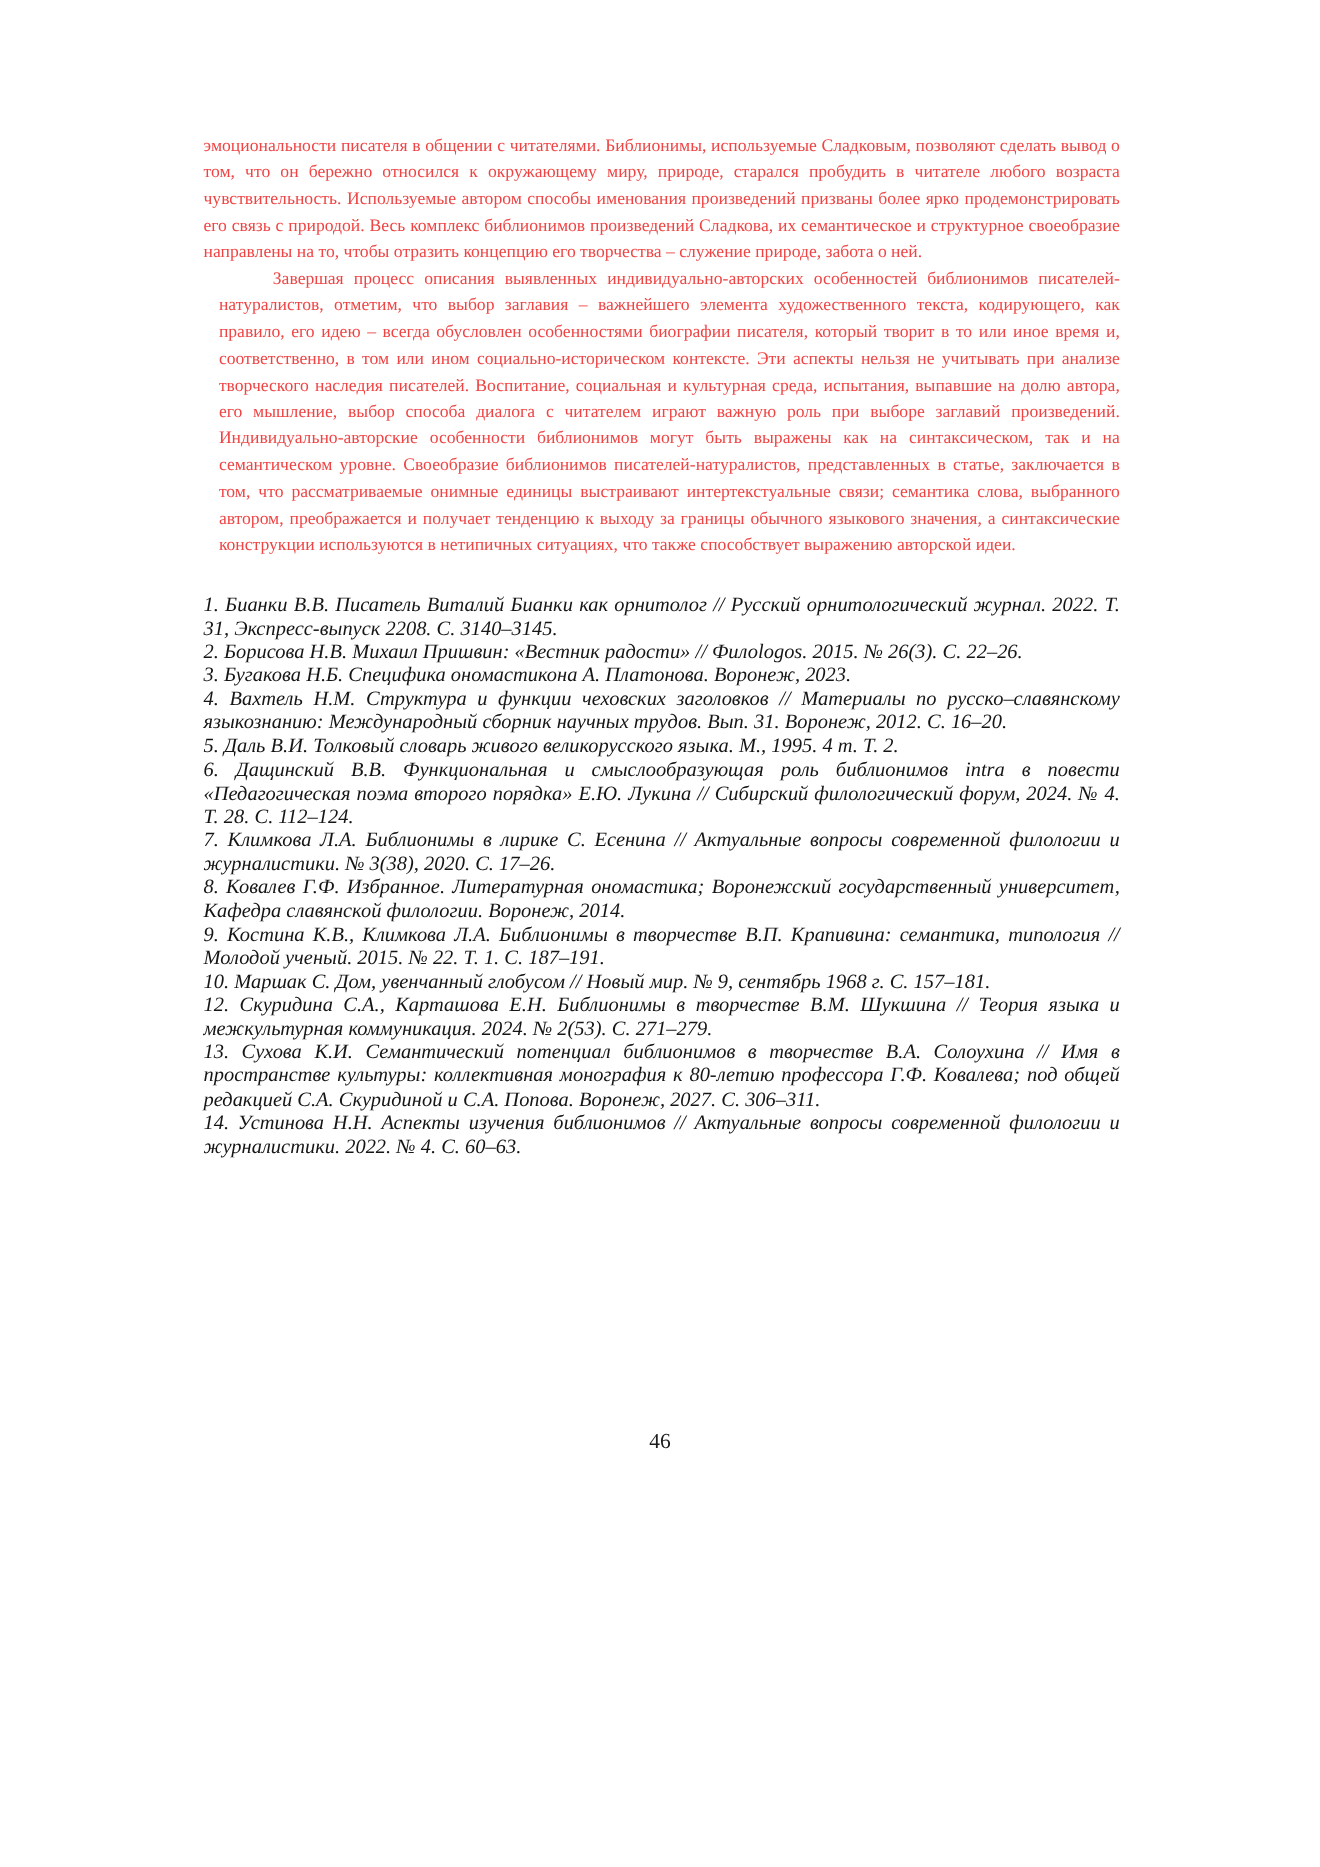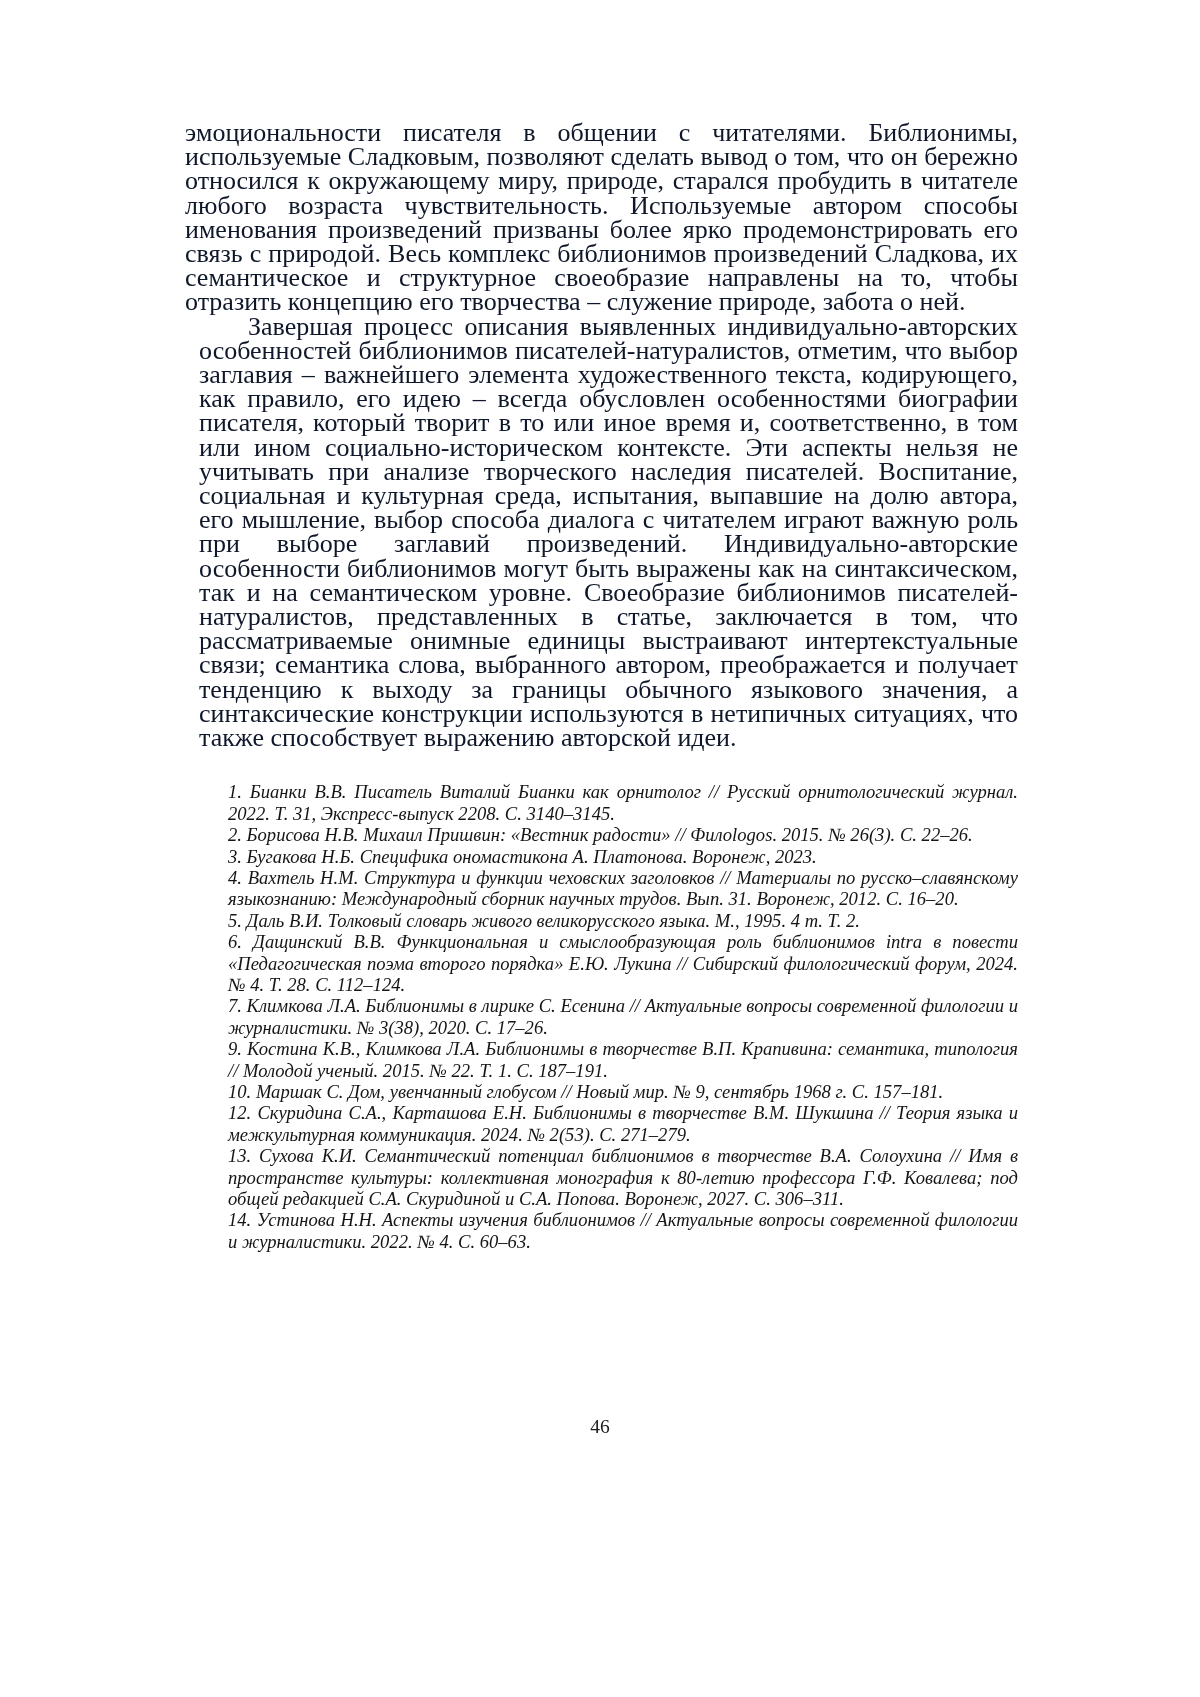--- a/index.html
+++ b/index.html
@@ -18,43 +18,43 @@
   }
   .content {
     position: absolute;
     left: 185px;
     top: 121px;
     width: 833px;
   }
   .body-par {
     margin: 0;
     font-family: "Liberation Serif", serif;
-    font-size: 26px;
+    font-size: 16px;
     line-height: 24.2px;
     text-align: justify;
     text-align-last: left;
     text-justify: inter-word;
-    color: #0f172a;
+    color: #ef4444;
   }
   .body-par.indent { text-indent: 49px; margin-left: 14px; }
-  .refs { margin-top: 31px; margin-left: 43px; }
+  .refs { margin-top: 31px; }
   .ref {
     margin: 0;
     font-family: "Liberation Serif", serif;
     font-style: italic;
     font-size: 18.6px;
     line-height: 21.4px;
     text-align: justify;
     text-align-last: left;
     text-justify: inter-word;
     color: #151515;
   }
   .pagenum {
     position: absolute;
-    top: 1416px;
+    top: 1300px;
     left: 0;
     width: 100%;
     text-align: center;
     font-family: "Liberation Serif", serif;
     font-size: 19.5px;
     color: #1c1c1c;
   }
 </style>
 </head>
 <body>
@@ -67,20 +67,21 @@
     <p class="body-par indent">Завершая процесс описания выявленных индивидуально-авторских особенностей библионимов писателей-натуралистов, отметим, что выбор заглавия – важнейшего элемента художественного текста, кодирующего, как правило, его идею – всегда обусловлен особенностями биографии писателя, который творит в то или иное время и, соответственно, в том или ином социально-историческом контексте. Эти аспекты нельзя не учитывать при анализе творческого наследия писателей. Воспитание, социальная и культурная среда, испытания, выпавшие на долю автора, его мышление, выбор способа диалога с читателем играют важную роль при выборе заглавий произведений. Индивидуально-авторские особенности библионимов могут быть выражены как на синтаксическом, так и на семантическом уровне. Своеобразие библионимов писателей-натуралистов, представленных в статье, заключается в том, что рассматриваемые онимные единицы выстраивают интертекстуальные связи; семантика слова, выбранного автором, преображается и получает тенденцию к выходу за границы обычного языкового значения, а синтаксические конструкции используются в нетипичных ситуациях, что также способствует выражению авторской идеи.</p>
 
     <div class="refs">
       <p class="ref">1. Бианки В.В. Писатель Виталий Бианки как орнитолог // Русский орнитологический журнал. 2022. Т. 31, Экспресс-выпуск 2208. С. 3140–3145.</p>
       <p class="ref">2. Борисова Н.В. Михаил Пришвин: «Вестник радости» // Филоlogos. 2015. № 26(3). С. 22–26.</p>
       <p class="ref">3. Бугакова Н.Б. Специфика ономастикона А. Платонова. Воронеж, 2023.</p>
       <p class="ref">4. Вахтель Н.М. Структура и функции чеховских заголовков // Материалы по русско–славянскому языкознанию: Международный сборник научных трудов. Вып. 31. Воронеж, 2012. С. 16–20.</p>
       <p class="ref">5. Даль В.И. Толковый словарь живого великорусского языка. М., 1995. 4 т. Т. 2.</p>
       <p class="ref">6. Дащинский В.В. Функциональная и смыслообразующая роль библионимов intra в повести «Педагогическая поэма второго порядка» Е.Ю. Лукина // Сибирский филологический форум, 2024. № 4. Т. 28. С. 112–124.</p>
       <p class="ref">7. Климкова Л.А. Библионимы в лирике С. Есенина // Актуальные вопросы современной филологии и журналистики. № 3(38), 2020. С. 17–26.</p>
+      <p class="ref">8. Ковалев Г.Ф. Избранное. Литературная ономастика; Воронежский государственный университет, Кафедра славянской филологии. Воронеж, 2014.</p>
       <p class="ref">9. Костина К.В., Климкова Л.А. Библионимы в творчестве В.П. Крапивина: семантика, типология // Молодой ученый. 2015. № 22. Т. 1. С. 187–191.</p>
       <p class="ref">10. Маршак С. Дом, увенчанный глобусом // Новый мир. № 9, сентябрь 1968 г. С. 157–181.</p>
       <p class="ref">12. Скуридина С.А., Карташова Е.Н. Библионимы в творчестве В.М. Шукшина // Теория языка и межкультурная коммуникация. 2024. № 2(53). С. 271–279.</p>
       <p class="ref">13. Сухова К.И. Семантический потенциал библионимов в творчестве В.А. Солоухина // Имя в пространстве культуры: коллективная монография к 80-летию профессора Г.Ф. Ковалева; под общей редакцией С.А. Скуридиной и С.А. Попова. Воронеж, 2027. С. 306–311.</p>
       <p class="ref">14. Устинова Н.Н. Аспекты изучения библионимов // Актуальные вопросы современной филологии и журналистики. 2022. № 4. С. 60–63.</p>
     </div>
   </div>
 
   <div class="pagenum">46</div>
 </div>

